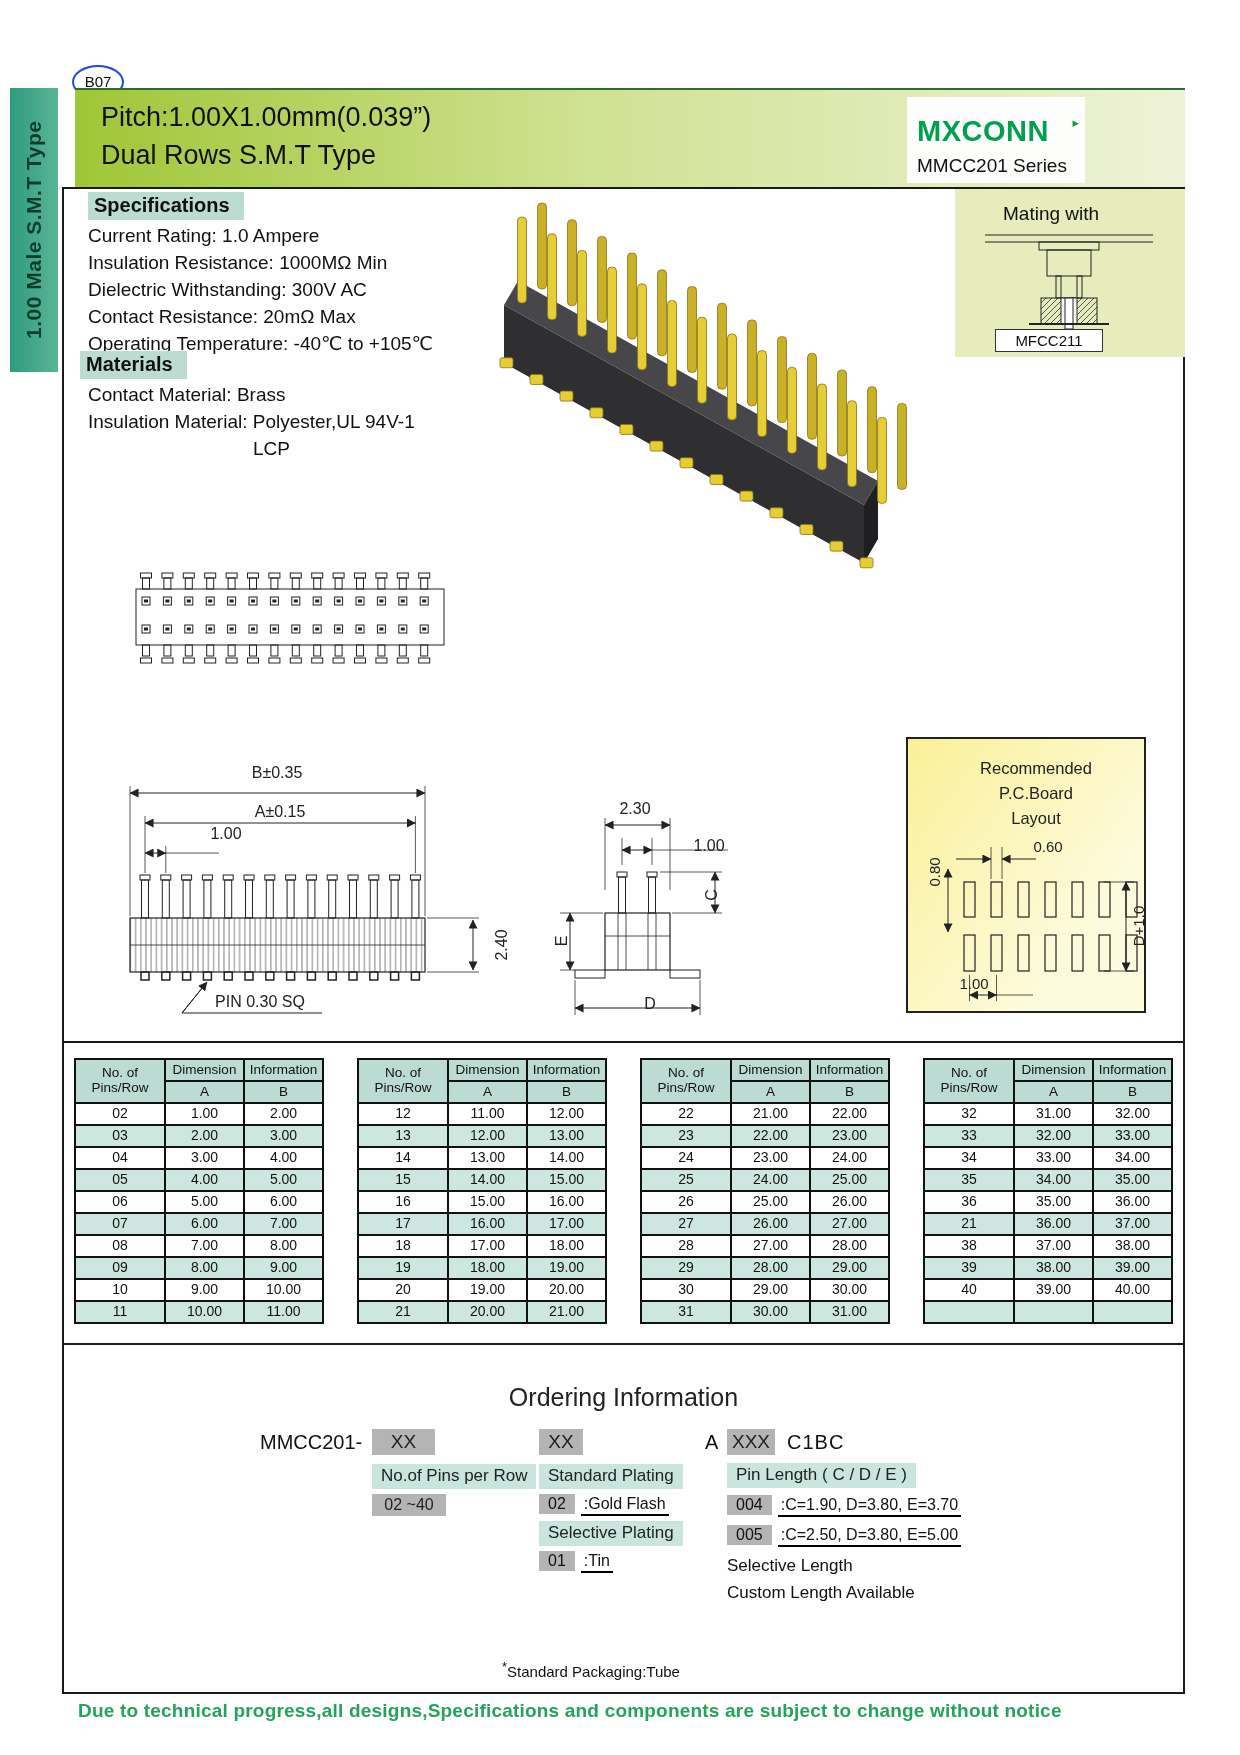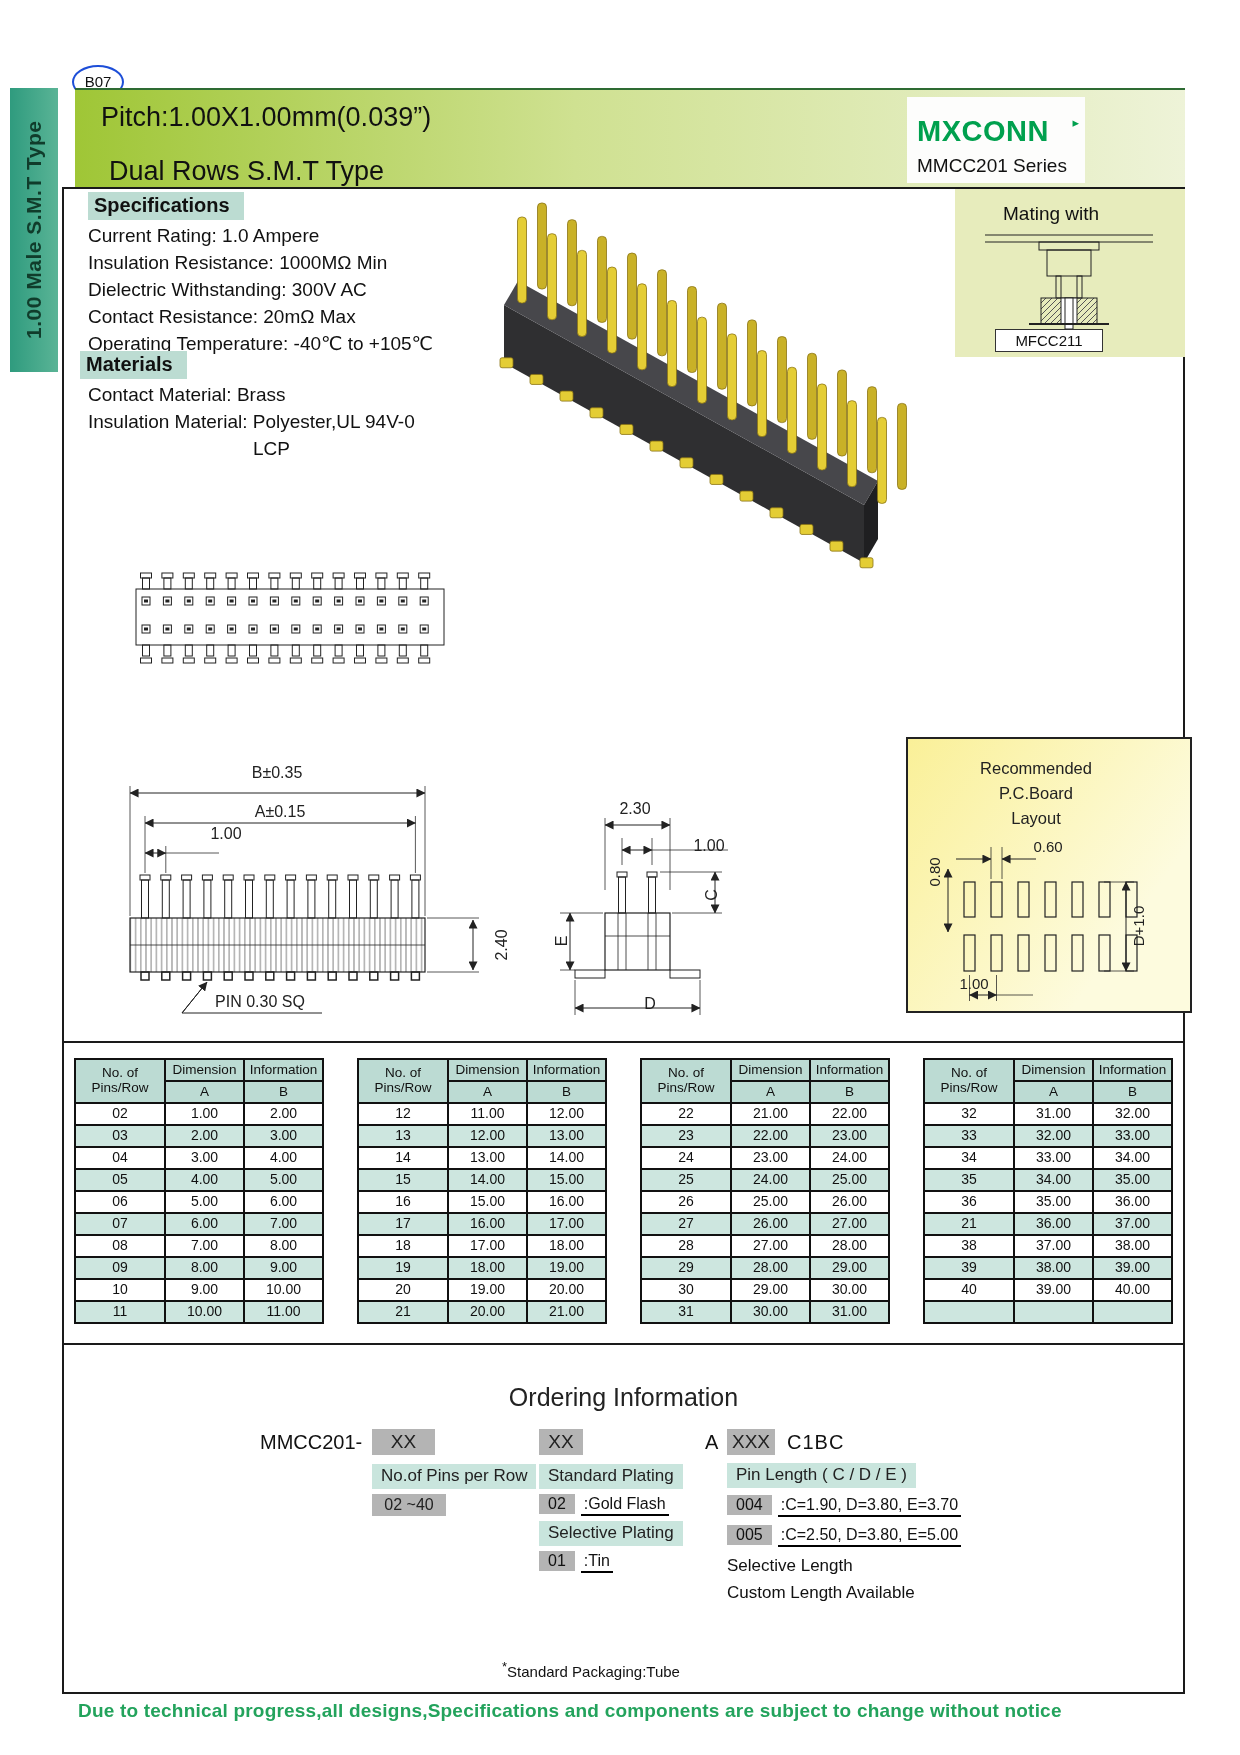--- a/index.html
+++ b/index.html
@@ -12,21 +12,21 @@
   .sidebar{position:absolute;left:10px;top:88px;width:48px;height:284px;
            background:linear-gradient(90deg,#2f9b7e,#5ab496);}
   .sidebar span{display:block;width:48px;height:284px;writing-mode:vertical-rl;
                 transform:rotate(180deg);text-align:center;line-height:48px;
                 font-size:21px;font-weight:600;color:#103c2b;letter-spacing:.5px;}
   
   .banner{position:absolute;left:75px;top:88px;width:1110px;height:99px;
           background:linear-gradient(90deg,#9fc636,#cfe191 45%,#eef3d8);
           border-top:2px solid #2e6b33;box-sizing:border-box;}
   .banner .t1{position:absolute;left:26px;top:12px;font-size:27px;}
-  .banner .t2{position:absolute;left:34px;top:50px;font-size:27px;margin-top:16px;}
+  .banner .t2{position:absolute;left:26px;top:50px;font-size:27px;}
   .brandbox{position:absolute;left:832px;top:7px;width:178px;height:86px;background:#fdfdfc;
             padding:18px 10px;box-sizing:border-box;}
   .brand{color:#00a04e;font-weight:bold;font-size:29px;letter-spacing:.5px;}
   .brand-arrow{position:absolute;right:6px;top:18px;color:#00a04e;font-size:13px;}
   .series{font-size:19px;margin-top:7px;color:#111;}
   
   .content{position:absolute;left:62px;top:187px;width:1123px;height:1507px;
            border:2px solid #1a1a1a;box-sizing:border-box;background:#fff;}
   .sec1{position:relative;width:100%;height:854px;border-bottom:2px solid #1a1a1a;box-sizing:border-box;}
   .sec2{position:relative;width:100%;height:302px;border-bottom:2px solid #1a1a1a;box-sizing:border-box;
@@ -39,21 +39,21 @@
   .spec-lines{position:absolute;left:24px;top:33px;font-size:19px;line-height:27px;white-space:nowrap;}
   .mat-lines{position:absolute;left:24px;top:192px;font-size:19px;line-height:27px;white-space:nowrap;}
   .lcp{margin-left:165px;}
   
   .mating{position:absolute;left:891px;top:0;width:230px;height:168px;background:#e7ecbc;}
   .mating .cap{position:absolute;left:48px;top:14px;font-size:19px;}
   .mating svg{position:absolute;left:0;top:38px;}
   .mating .part{position:absolute;left:40px;top:140px;width:106px;height:21px;background:#fff;
                 border:1px solid #333;text-align:center;line-height:21px;font-size:15px;}
   
-  .pcb{position:absolute;left:842px;top:548px;width:286px;height:276px;
+  .pcb{position:absolute;left:842px;top:548px;width:240px;height:276px;
        background:linear-gradient(125deg,#faf098,#fdfbde 75%);border:2px solid #222;box-sizing:border-box;}
   
   .dim-label{position:absolute;font-size:16px;white-space:nowrap;transform:translateX(-50%);color:#222;}
   .rot{transform:translate(-50%,-50%) rotate(-90deg);transform-origin:center;}
   .pcb .dim-label{font-size:15px;}
   .pcb .ttl{font-size:16.5px;}
   
   .dimgrp{border-collapse:collapse;table-layout:fixed;width:250px;text-align:center;background:#fff;}
   .dimgrp th,.dimgrp td{border:2px solid #111;padding:0;height:20px;font-size:14px;line-height:1.1;}
   .dimgrp thead th{background:#bcdbd3;font-weight:normal;font-size:13.5px;}
@@ -123,21 +123,21 @@
         <div>Dielectric Withstanding: 300V AC</div>
         <div>Contact  Resistance: 20mΩ Max</div>
         <div>Operating Temperature: -40℃ to +105℃</div>
       </div>
 
       <div class="mat-head">
         <span class="h-teal">Materials</span>
       </div>
       <div class="mat-lines">
         <div>Contact Material: Brass</div>
-        <div>Insulation Material: Polyester,UL 94V-0</div>
+        <div>Insulation Material: Polyester,UL 94V-1</div>
         <div class="lcp">LCP</div>
       </div>
 
       <svg id="product-svg" style="position:absolute;left:406px;top:8px;" width="450" height="380" viewBox="0 0 450 380">
           <polygon points="34,108 394,308 394,366 34,166" fill="#2f2f31" stroke="none" stroke-width="0.8"></polygon>
           <polygon points="34,108 394,308 408,284 48,84" fill="#47474b" stroke="none" stroke-width="0.8"></polygon>
           <polygon points="394,308 408,284 408,342 394,366" fill="#1f1f21" stroke="none" stroke-width="0.8"></polygon>
           <rect x="67.5" y="6" width="9" height="86" rx="4" fill="#c9b127" stroke="#8a7414" stroke-width="0.8"></rect>
           <rect x="97.5" y="22.700000000000003" width="9" height="86" rx="4" fill="#c9b127" stroke="#8a7414" stroke-width="0.8"></rect>
           <rect x="127.5" y="39.400000000000006" width="9" height="86" rx="4" fill="#c9b127" stroke="#8a7414" stroke-width="0.8"></rect>

